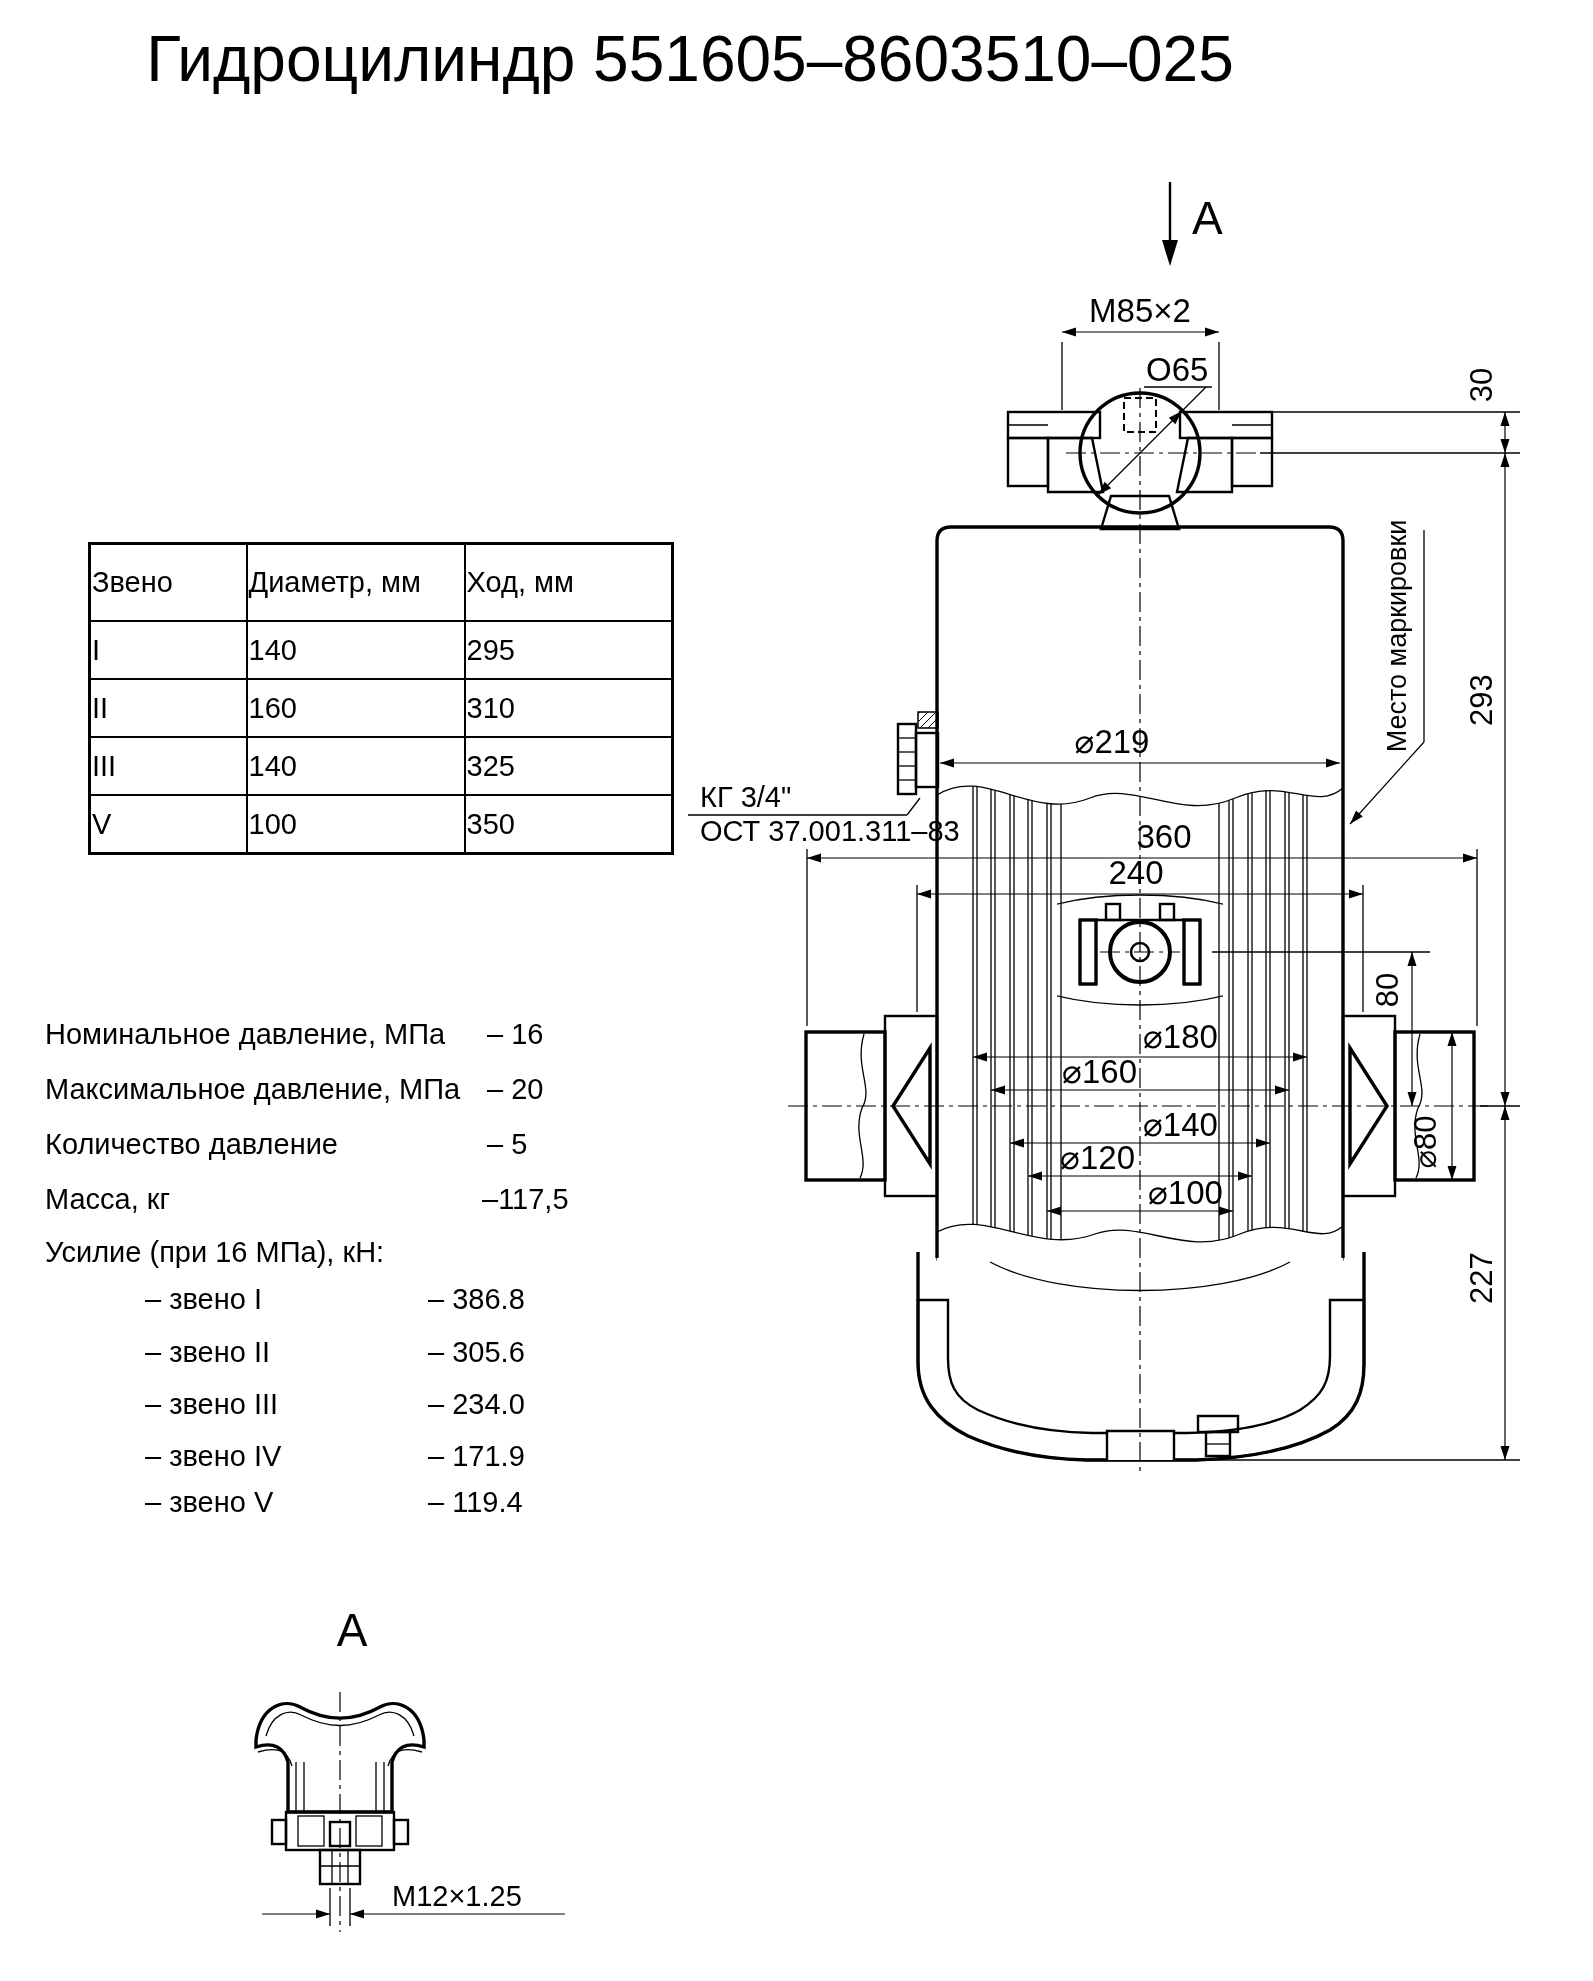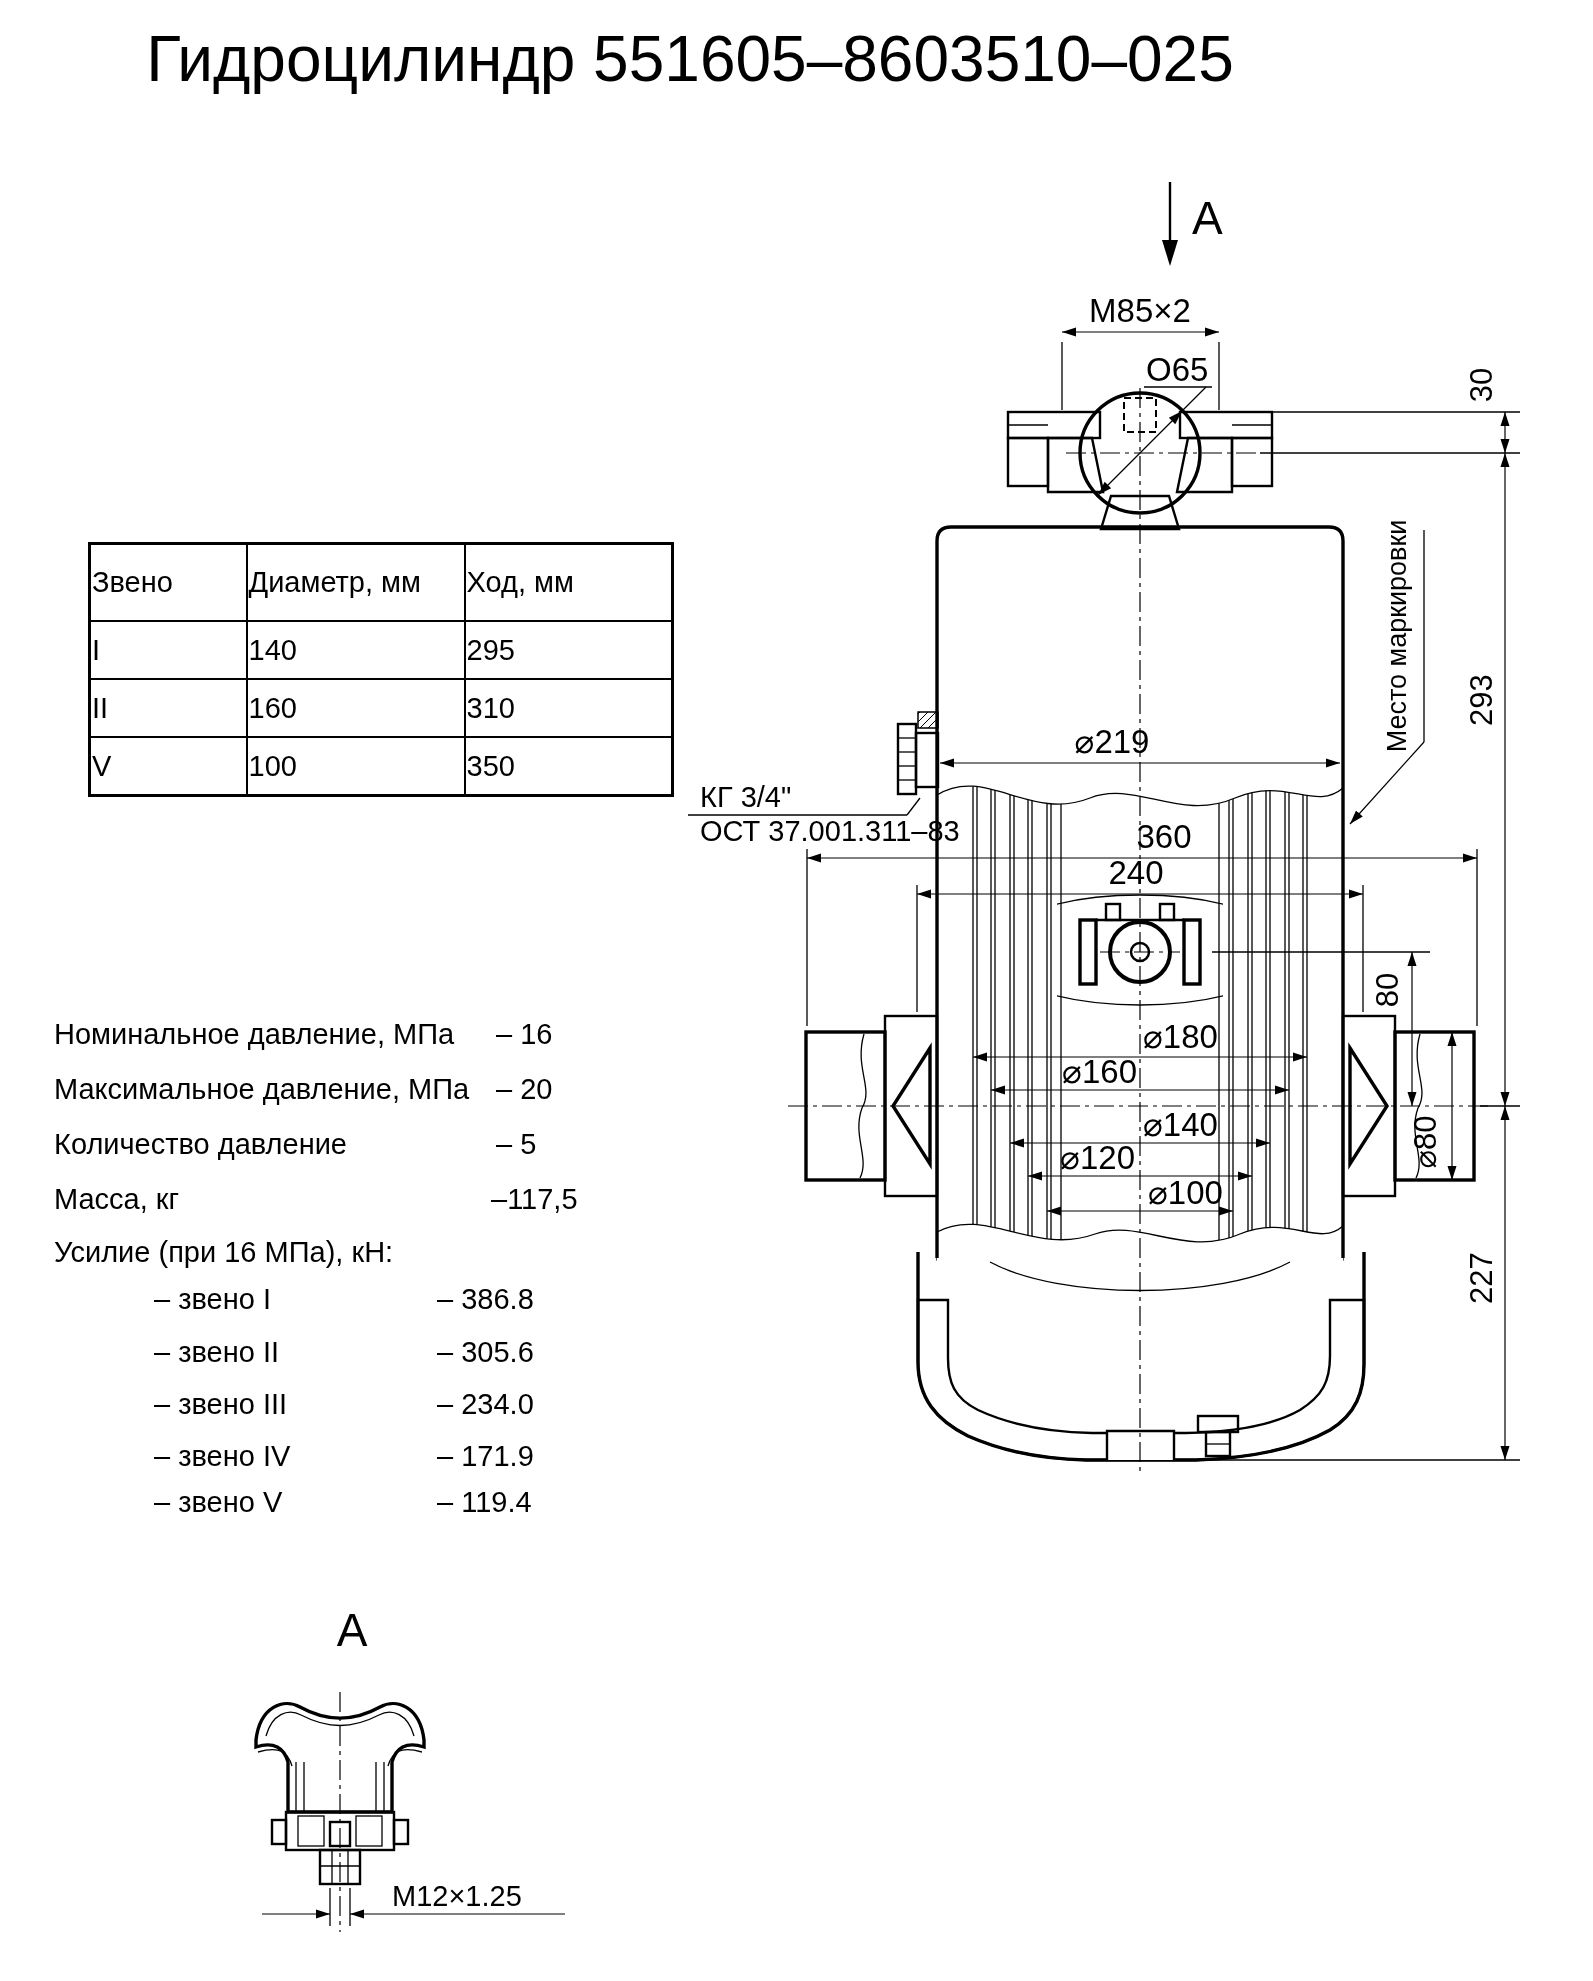--- a/index.html
+++ b/index.html
@@ -13,21 +13,21 @@
   }
   table.spec{
     position:absolute;left:88px;top:542px;border-collapse:collapse;table-layout:fixed;
     font-size:29px;text-align:left;
   }
   table.spec,table.spec td,table.spec th{border:2.5px solid #000;}
   table.spec{border-width:3px;}
   table.spec th{font-weight:normal;height:73px;}
   table.spec td{height:54px;font-weight:normal;}
   .c1{width:157px}.c2{width:218px}.c3{width:208px}
-  .specline{position:absolute;font-size:29px;white-space:nowrap;margin-left:9px;}
+  .specline{position:absolute;font-size:29px;white-space:nowrap;}
   .svgwrap{position:absolute;left:0;top:0;}
   svg text{font-family:"Liberation Sans","DejaVu Sans",sans-serif;fill:#000;}
   svg .t{font-size:33px;}
   svg .ts{font-size:29px;}
   svg .tr{font-size:31px;}
   svg .ta{font-size:46px;}
   .thick{stroke:#000;stroke-width:3.4;fill:none;}
   .med{stroke:#000;stroke-width:2.4;fill:none;}
   .thin{stroke:#000;stroke-width:1.3;fill:none;}
   .dim{stroke:#000;stroke-width:1.2;fill:none;marker-start:url(#arr);marker-end:url(#arr);}
@@ -55,20 +55,25 @@
   </tr>
   <tr>
     <td>I</td>
     <td>140</td>
     <td>295</td>
   </tr>
   <tr>
     <td>II</td>
     <td>160</td>
     <td>310</td>
+  </tr>
+  <tr>
+    <td>III</td>
+    <td>140</td>
+    <td>325</td>
   </tr>
   <tr>
     <td>V</td>
     <td>100</td>
     <td>350</td>
   </tr>
 </tbody>
   </table>
 
 <div class="specline" style="left:45px;top:1018px">Номинальное давление, МПа</div>

